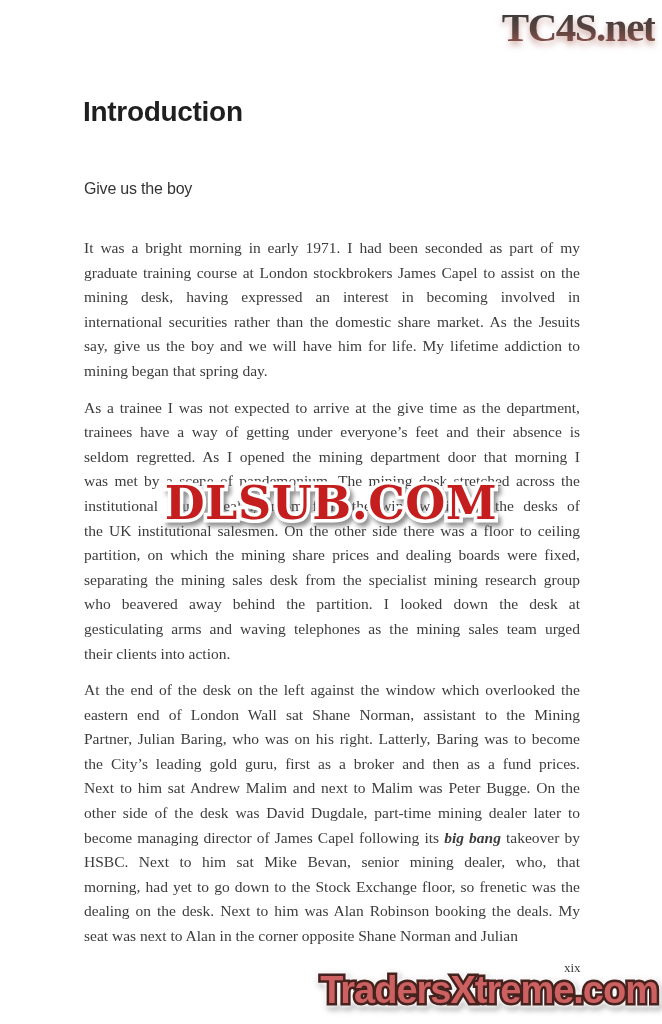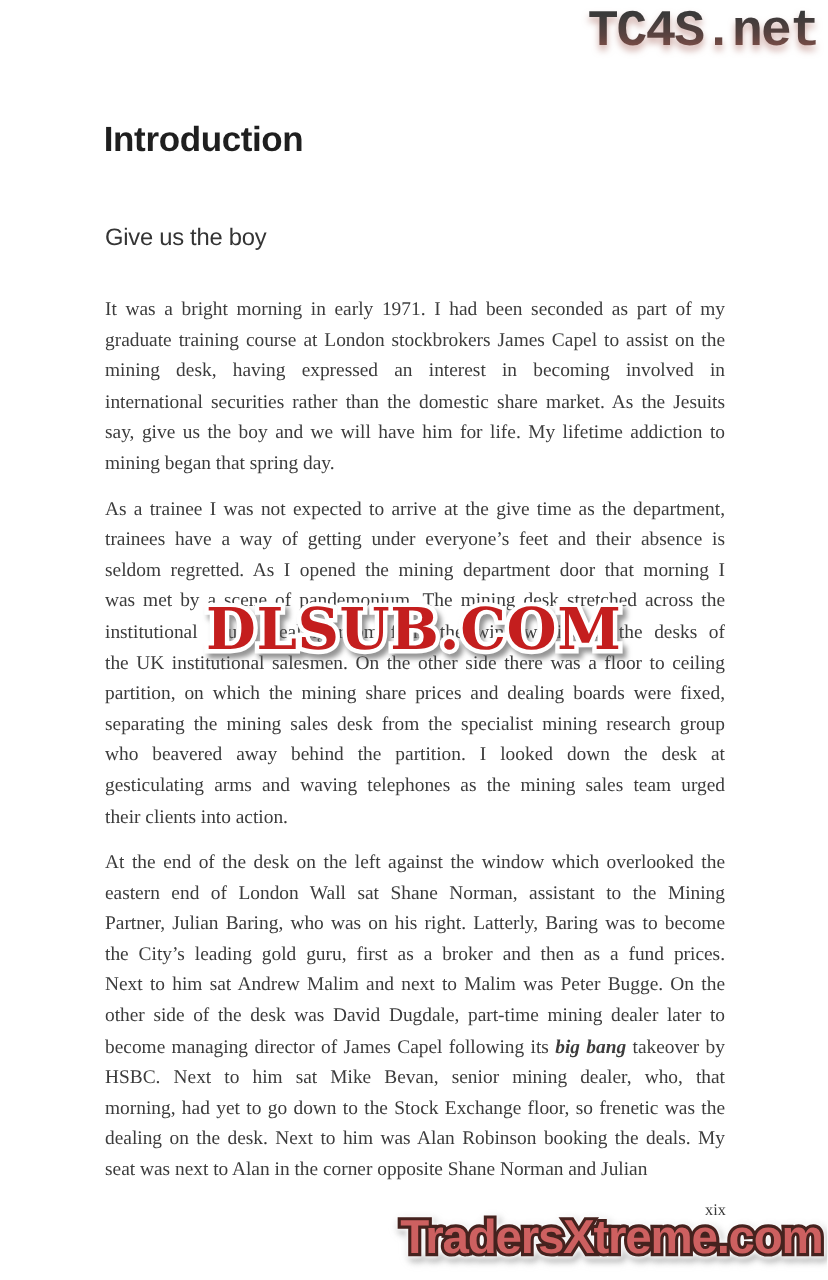--- a/index.html
+++ b/index.html
@@ -10,21 +10,21 @@
     background: #ffffff;
     overflow: hidden;
     font-family: "Liberation Serif", "DejaVu Serif", serif;
   }
 
   
   .tc4s {
     position: absolute;
     top: 3px;
     right: 7px;
-    font-family: Liberation Mono, monospace;
+    font-family: Liberation Serif, serif;
     font-weight: bold;
     font-size: 41px;
     letter-spacing: -1.5px;
     background: linear-gradient(to bottom, var(--tc4s-top) 18%, #5a4340 55%, var(--tc4s-bottom) 92%);
     -webkit-background-clip: text;
     background-clip: text;
     color: transparent;
     filter: drop-shadow(0 4px 3px rgba(160, 90, 80, 0.5));
     white-space: nowrap;
   }
@@ -41,21 +41,21 @@
     color: #1f1f1f;
     text-align: right;
   }
 
   .subhead {
     position: absolute;
     left: 84px;
     top: 180px;
     font-family: "Liberation Sans", "DejaVu Sans", sans-serif;
     font-weight: normal;
-    font-size: 19px;
+    font-size: 16px;
     letter-spacing: -0.2px;
     color: #343434;
   }
 
   .bodytext {
     position: absolute;
     left: 84px;
     top: 236px;
     width: 496px;
     font-size: 15.5px;

